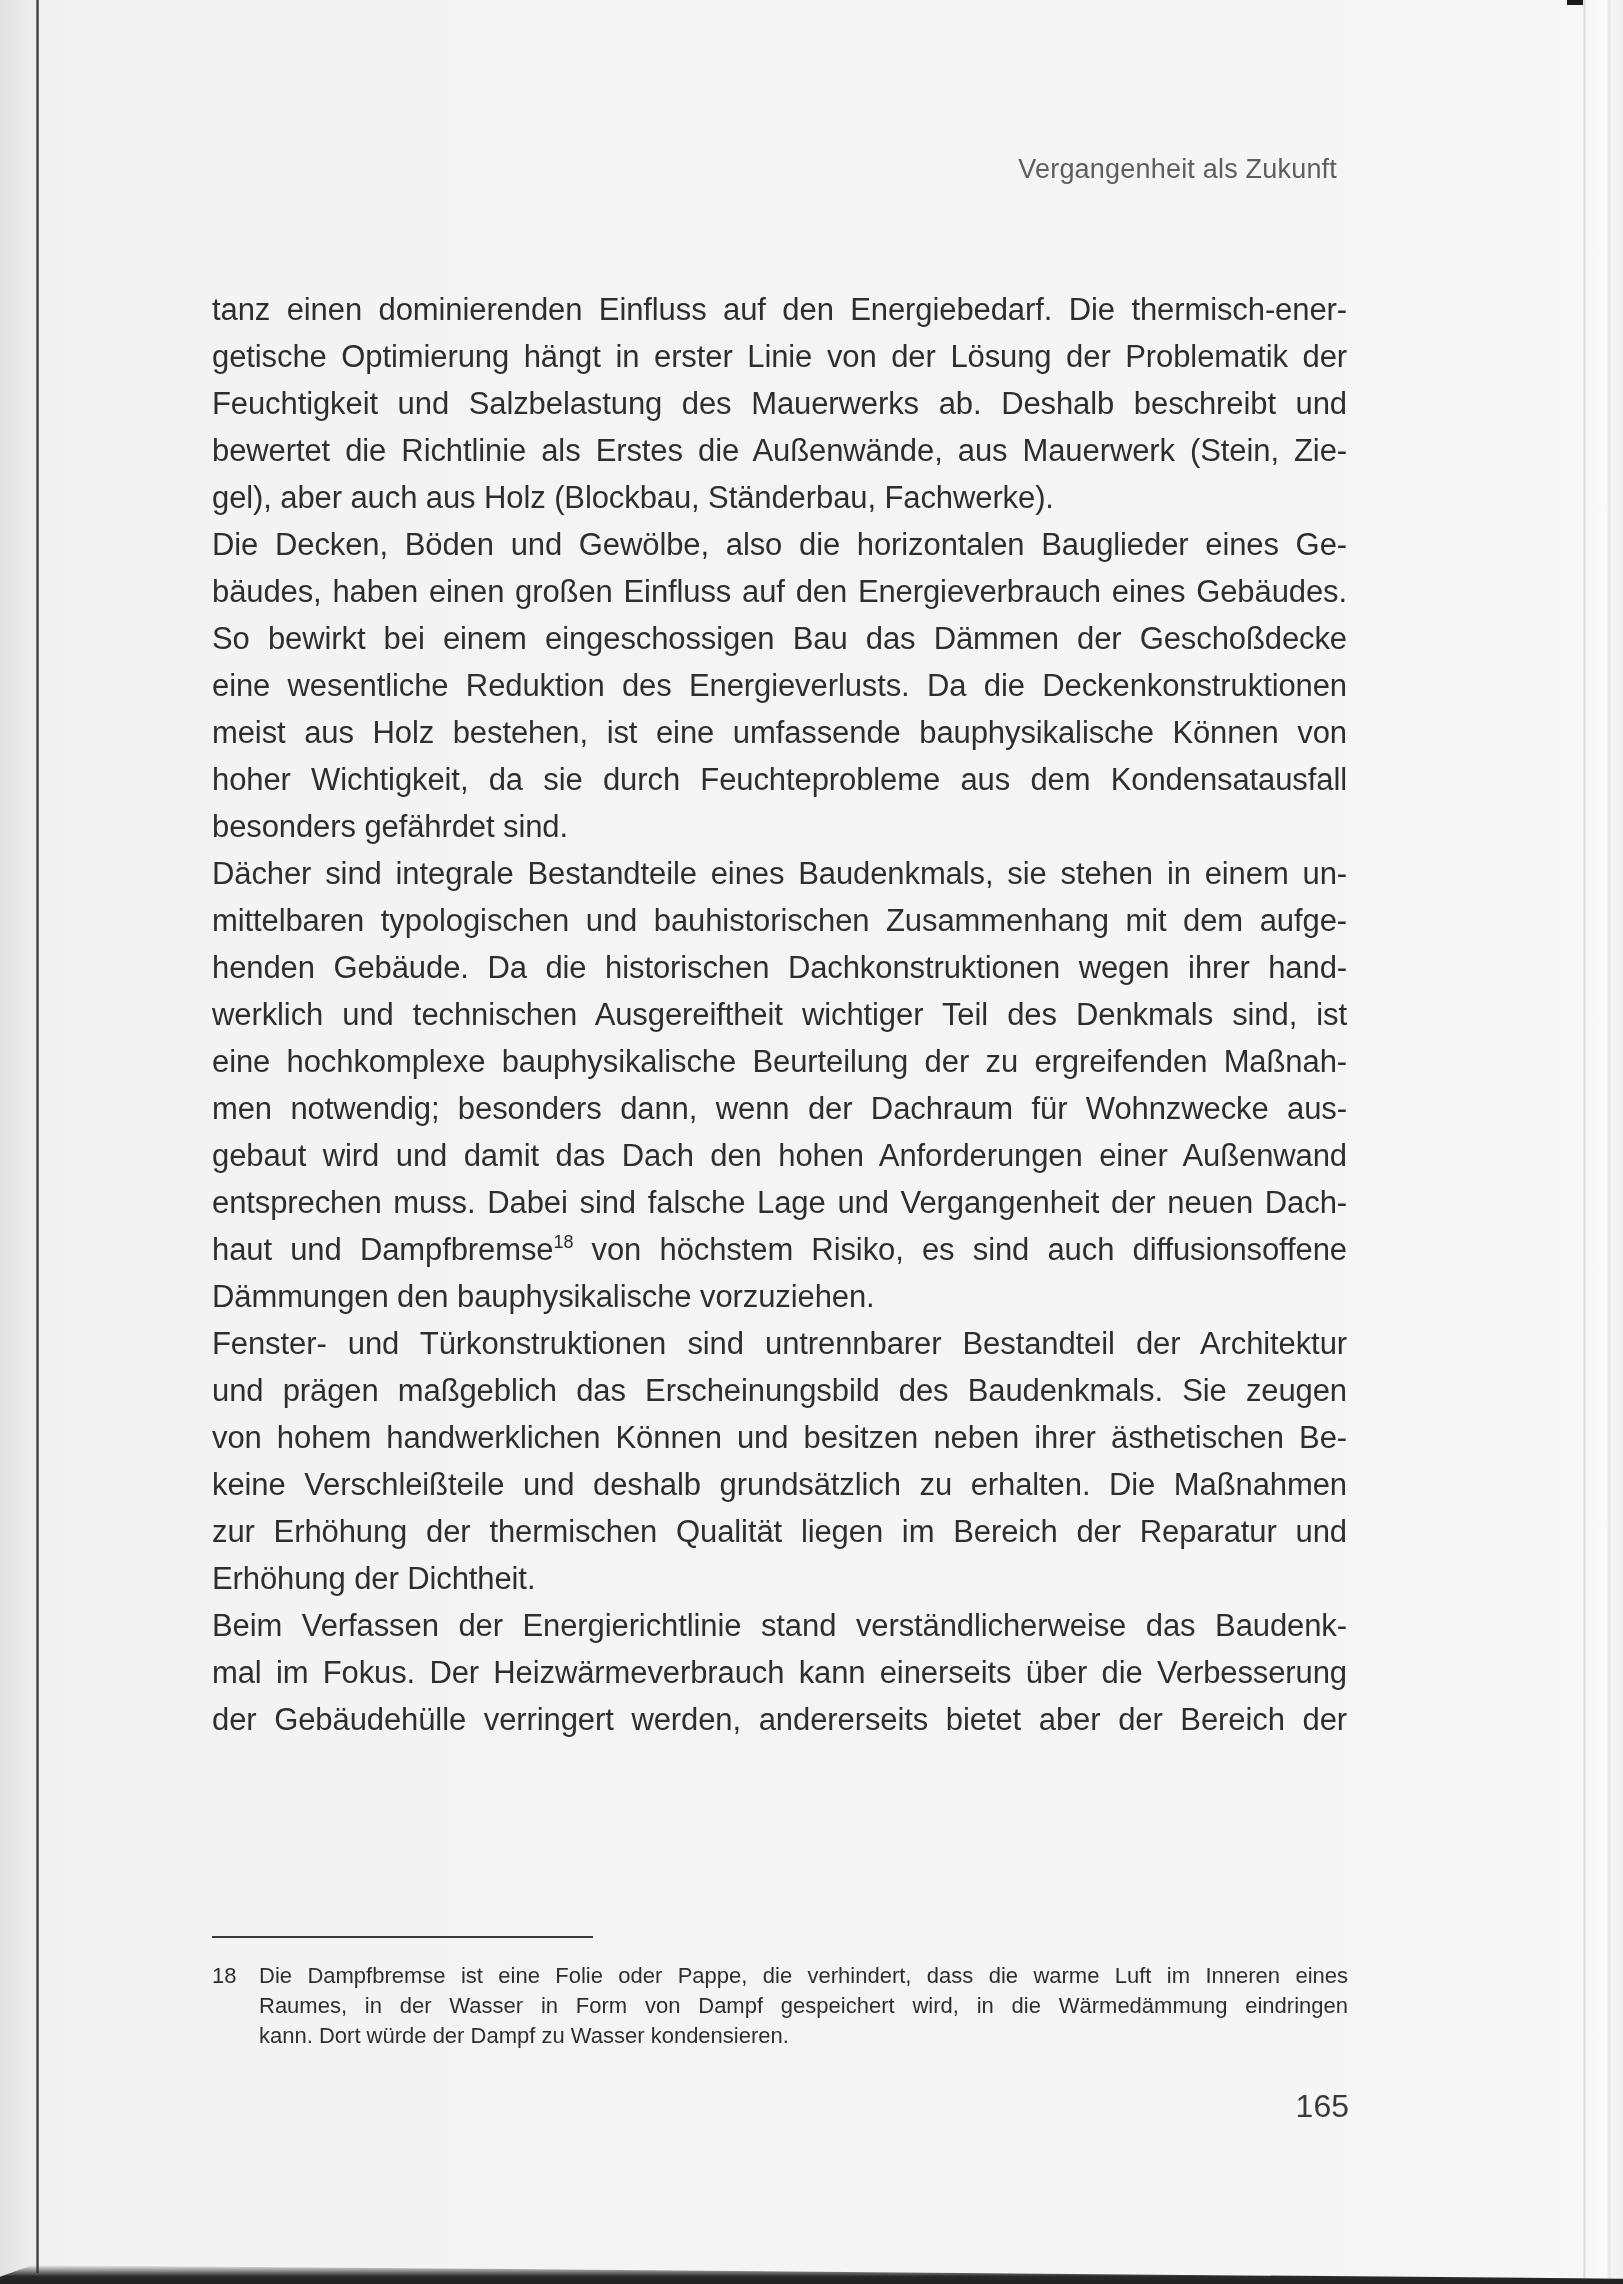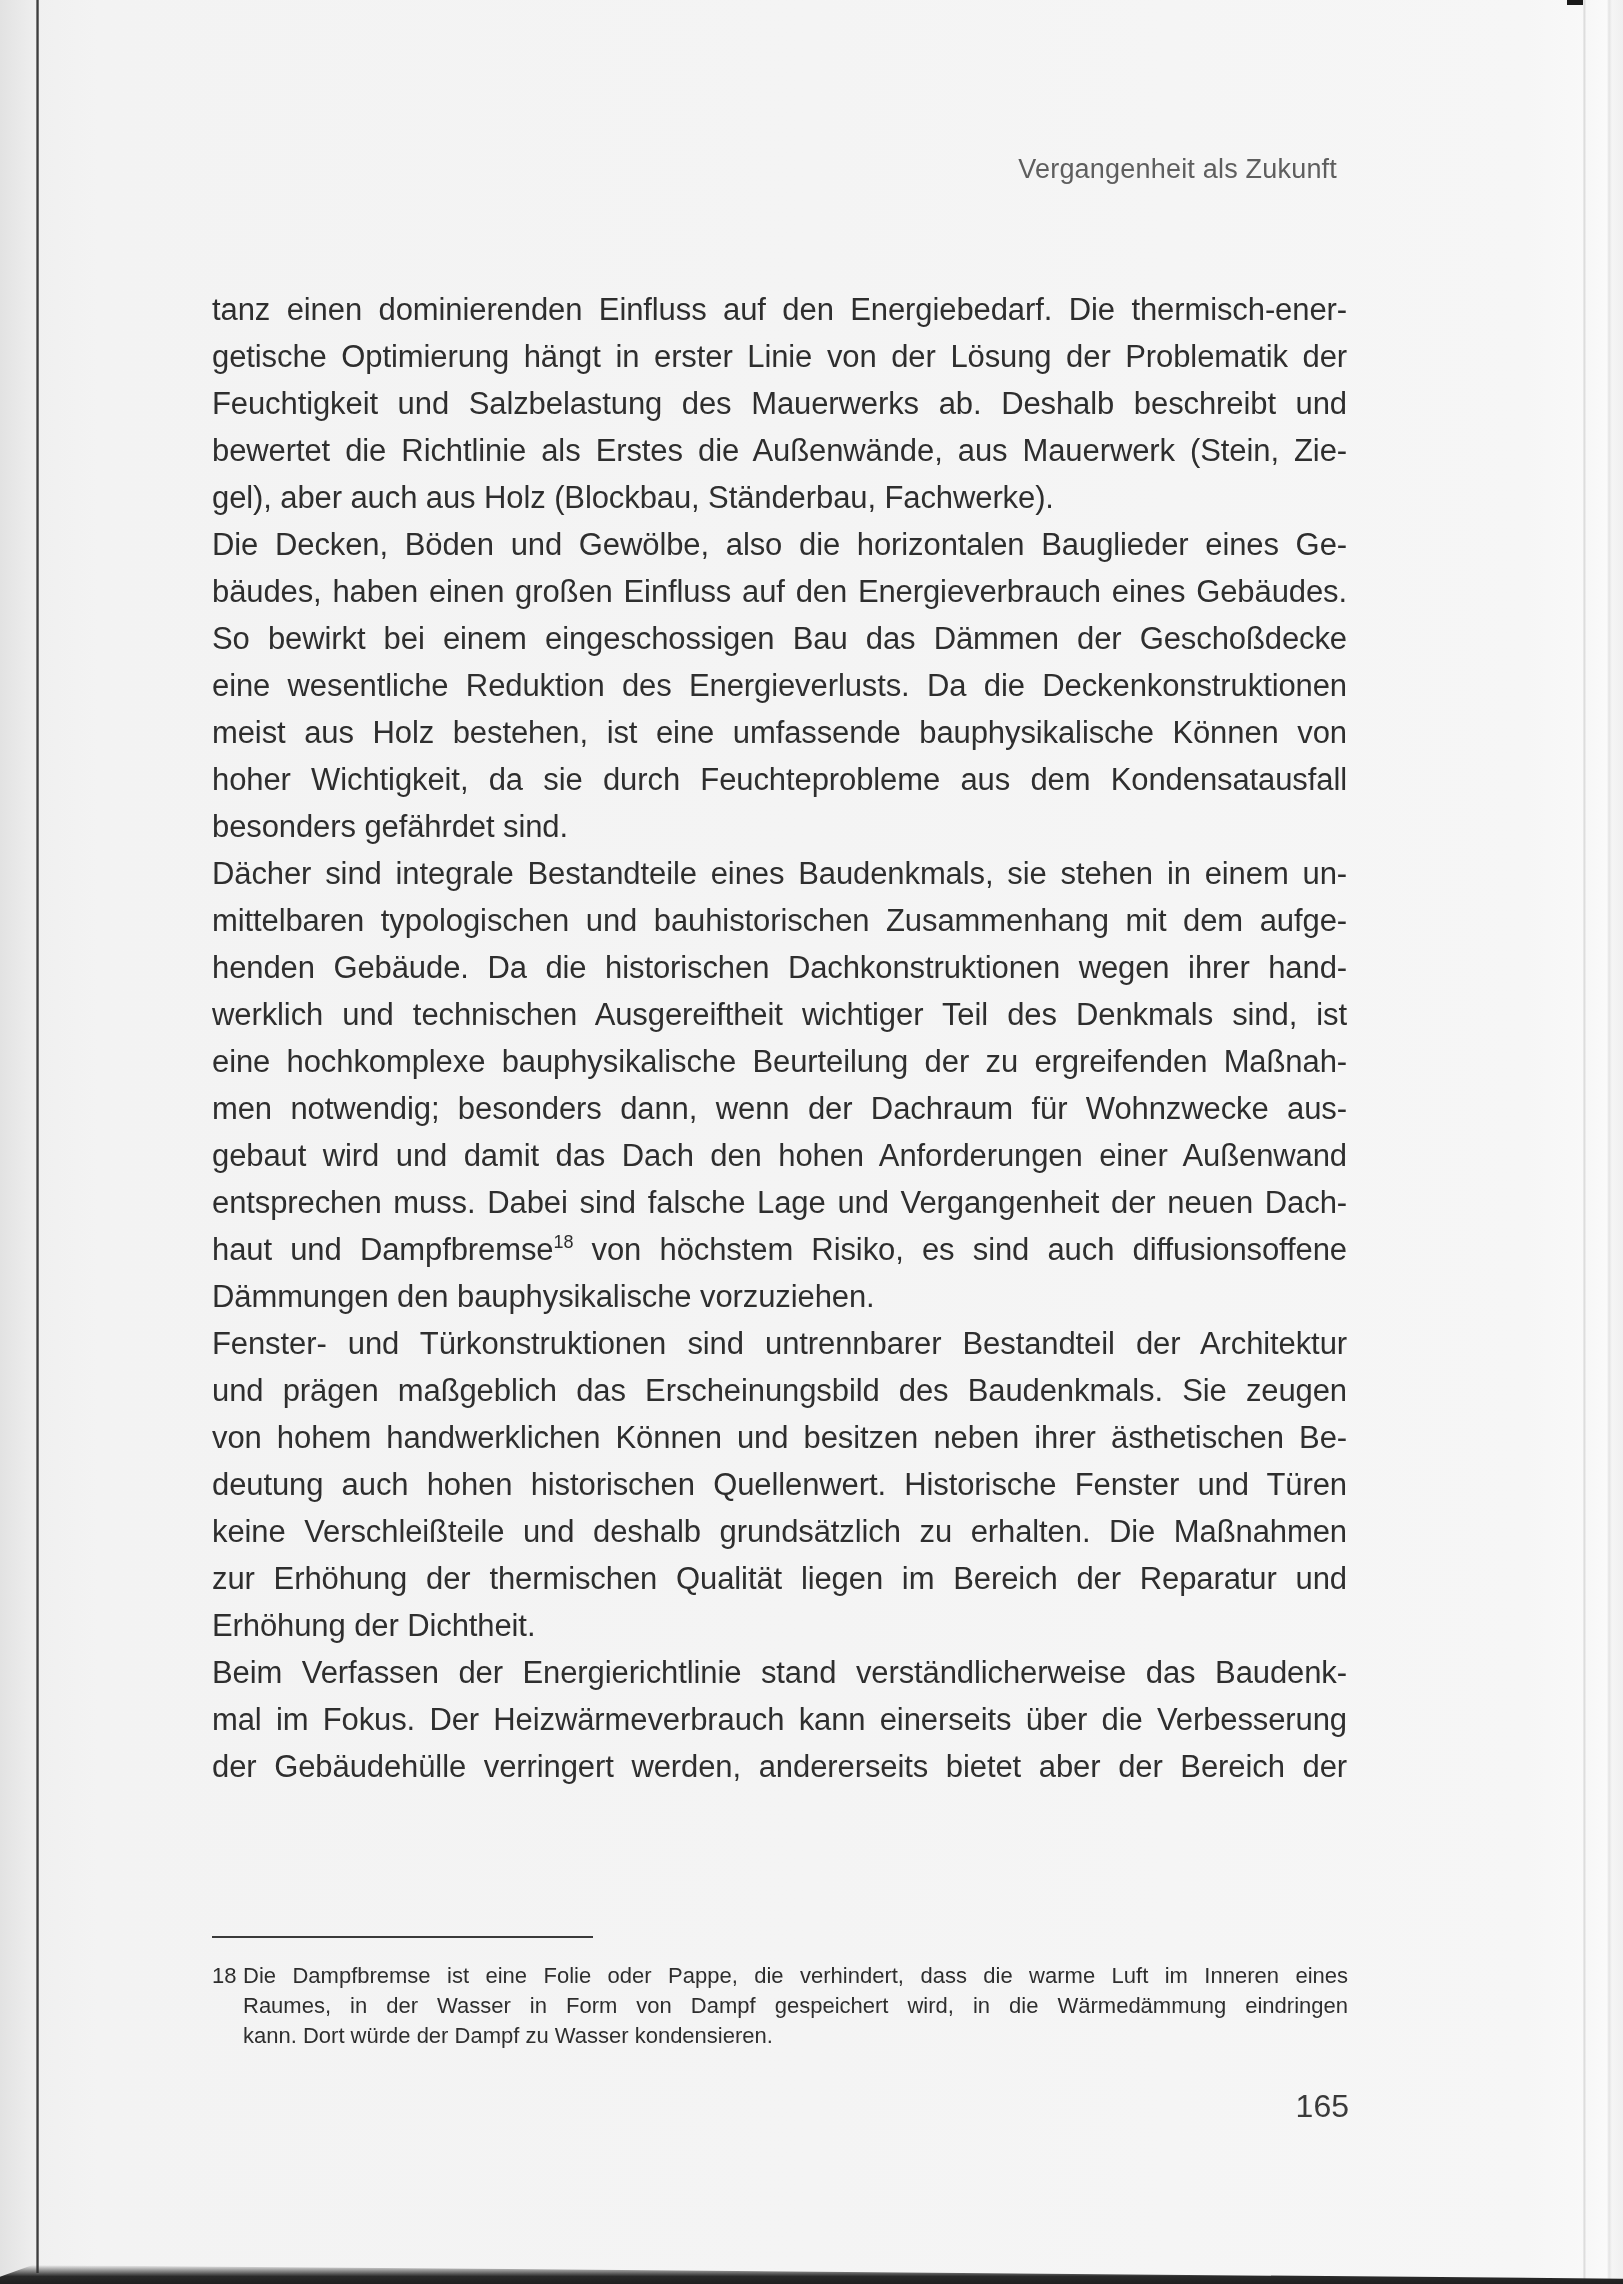--- a/index.html
+++ b/index.html
@@ -112,21 +112,21 @@
       font-size: 22px;
       color: #2e2e2e;
     }
     .fn-number {
       position: absolute;
       left: 0;
       top: 0;
       line-height: 30px;
     }
     .fn-body {
-      margin-left: 31px;
+      margin-left: 47px;
     }
     .fn-line {
       line-height: 30px;
       height: 30px;
       white-space: nowrap;
       text-align: justify;
       text-align-last: justify;
     }
     .fn-line.last {
       text-align-last: left;
@@ -170,21 +170,20 @@
     <div class="line">werklich und technischen Ausgereiftheit wichtiger Teil des Denkmals sind, ist</div>
     <div class="line">eine hochkomplexe bauphysikalische Beurteilung der zu ergreifenden Maßnah-</div>
     <div class="line">men notwendig; besonders dann, wenn der Dachraum für Wohnzwecke aus-</div>
     <div class="line">gebaut wird und damit das Dach den hohen Anforderungen einer Außenwand</div>
     <div class="line">entsprechen muss. Dabei sind falsche Lage und Vergangenheit der neuen Dach-</div>
     <div class="line"><span>haut und Dampfbremse</span><sup class="fn-ref">18</sup><span> von höchstem Risiko, es sind auch diffusionsoffene</span></div>
     <div class="line last">Dämmungen den bauphysikalische vorzuziehen.</div>
     <div class="line">Fenster- und Türkonstruktionen sind untrennbarer Bestandteil der Architektur</div>
     <div class="line">und prägen maßgeblich das Erscheinungsbild des Baudenkmals. Sie zeugen</div>
     <div class="line">von hohem handwerklichen Können und besitzen neben ihrer ästhetischen Be-</div>
-    <div class="line">deutung auch hohen historischen Quellenwert. Historische Fenster und Türen</div>
     <div class="line">keine Verschleißteile und deshalb grundsätzlich zu erhalten. Die Maßnahmen</div>
     <div class="line">zur Erhöhung der thermischen Qualität liegen im Bereich der Reparatur und</div>
     <div class="line last">Erhöhung der Dichtheit.</div>
     <div class="line">Beim Verfassen der Energierichtlinie stand verständlicherweise das Baudenk-</div>
     <div class="line">mal im Fokus. Der Heizwärmeverbrauch kann einerseits über die Verbesserung</div>
     <div class="line">der Gebäudehülle verringert werden, andererseits bietet aber der Bereich der</div>
   </div>
 
   <div class="fn-rule"></div>
 

